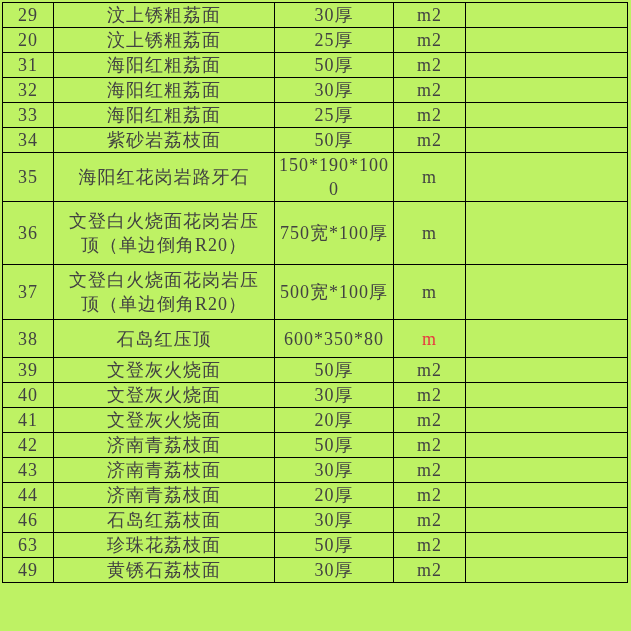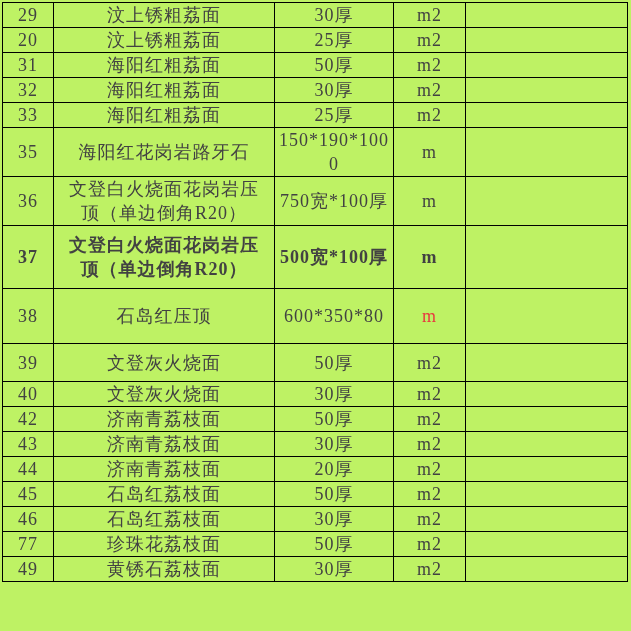--- a/index.html
+++ b/index.html
@@ -29,21 +29,21 @@
     font-size: 18px;
     letter-spacing: 1px;
     line-height: 24px;
     white-space: pre-line;
     overflow: hidden;
   }
   
   table.materials tr { height: 25px; }
   
   table.materials tr:nth-child(7)  { height: 47px; }
-  table.materials tr:nth-child(8)  { height: 63px; font-weight: bold; }
+  table.materials tr:nth-child(8)  { height: 63px; }
   table.materials tr:nth-child(9)  { height: 55px; }
   table.materials tr:nth-child(10) { height: 38px; padding-left: 15px; }
 
   col.col-no    { width: 51px; }
   col.col-name  { width: 221px; }
   col.col-spec  { width: 119px; }
   col.col-unit  { width: 72px; }
   col.col-empty { width: 162px; }
 </style>
 </head>
@@ -88,20 +88,27 @@
           <td></td>
         </tr>
         <tr>
           <td>33</td>
           <td>海阳红粗荔面</td>
           <td>25厚</td>
           <td>m2</td>
           <td></td>
         </tr>
         <tr>
+          <td>34</td>
+          <td>紫砂岩荔枝面</td>
+          <td>50厚</td>
+          <td>m2</td>
+          <td></td>
+        </tr>
+        <tr>
           <td>35</td>
           <td>海阳红花岗岩路牙石</td>
           <td>150*190*100
 0</td>
           <td>m</td>
           <td></td>
         </tr>
         <tr>
           <td>36</td>
           <td>文登白火烧面花岗岩压
@@ -133,20 +140,27 @@
           <td></td>
         </tr>
         <tr>
           <td>40</td>
           <td>文登灰火烧面</td>
           <td>30厚</td>
           <td>m2</td>
           <td></td>
         </tr>
         <tr>
+          <td>41</td>
+          <td>文登灰火烧面</td>
+          <td>20厚</td>
+          <td>m2</td>
+          <td></td>
+        </tr>
+        <tr>
           <td>42</td>
           <td>济南青荔枝面</td>
           <td>50厚</td>
           <td>m2</td>
           <td></td>
         </tr>
         <tr>
           <td>43</td>
           <td>济南青荔枝面</td>
           <td>30厚</td>
@@ -154,35 +168,28 @@
           <td></td>
         </tr>
         <tr>
           <td>44</td>
           <td>济南青荔枝面</td>
           <td>20厚</td>
           <td>m2</td>
           <td></td>
         </tr>
         <tr>
-          <td>45</td>
-          <td>石岛红荔枝面</td>
-          <td>50厚</td>
-          <td>m2</td>
-          <td></td>
-        </tr>
-        <tr>
           <td>46</td>
           <td>石岛红荔枝面</td>
           <td>30厚</td>
           <td>m2</td>
           <td></td>
         </tr>
         <tr>
-          <td>77</td>
+          <td>63</td>
           <td>珍珠花荔枝面</td>
           <td>50厚</td>
           <td>m2</td>
           <td></td>
         </tr>
         <tr>
           <td>49</td>
           <td>黄锈石荔枝面</td>
           <td>30厚</td>
           <td>m2</td>

